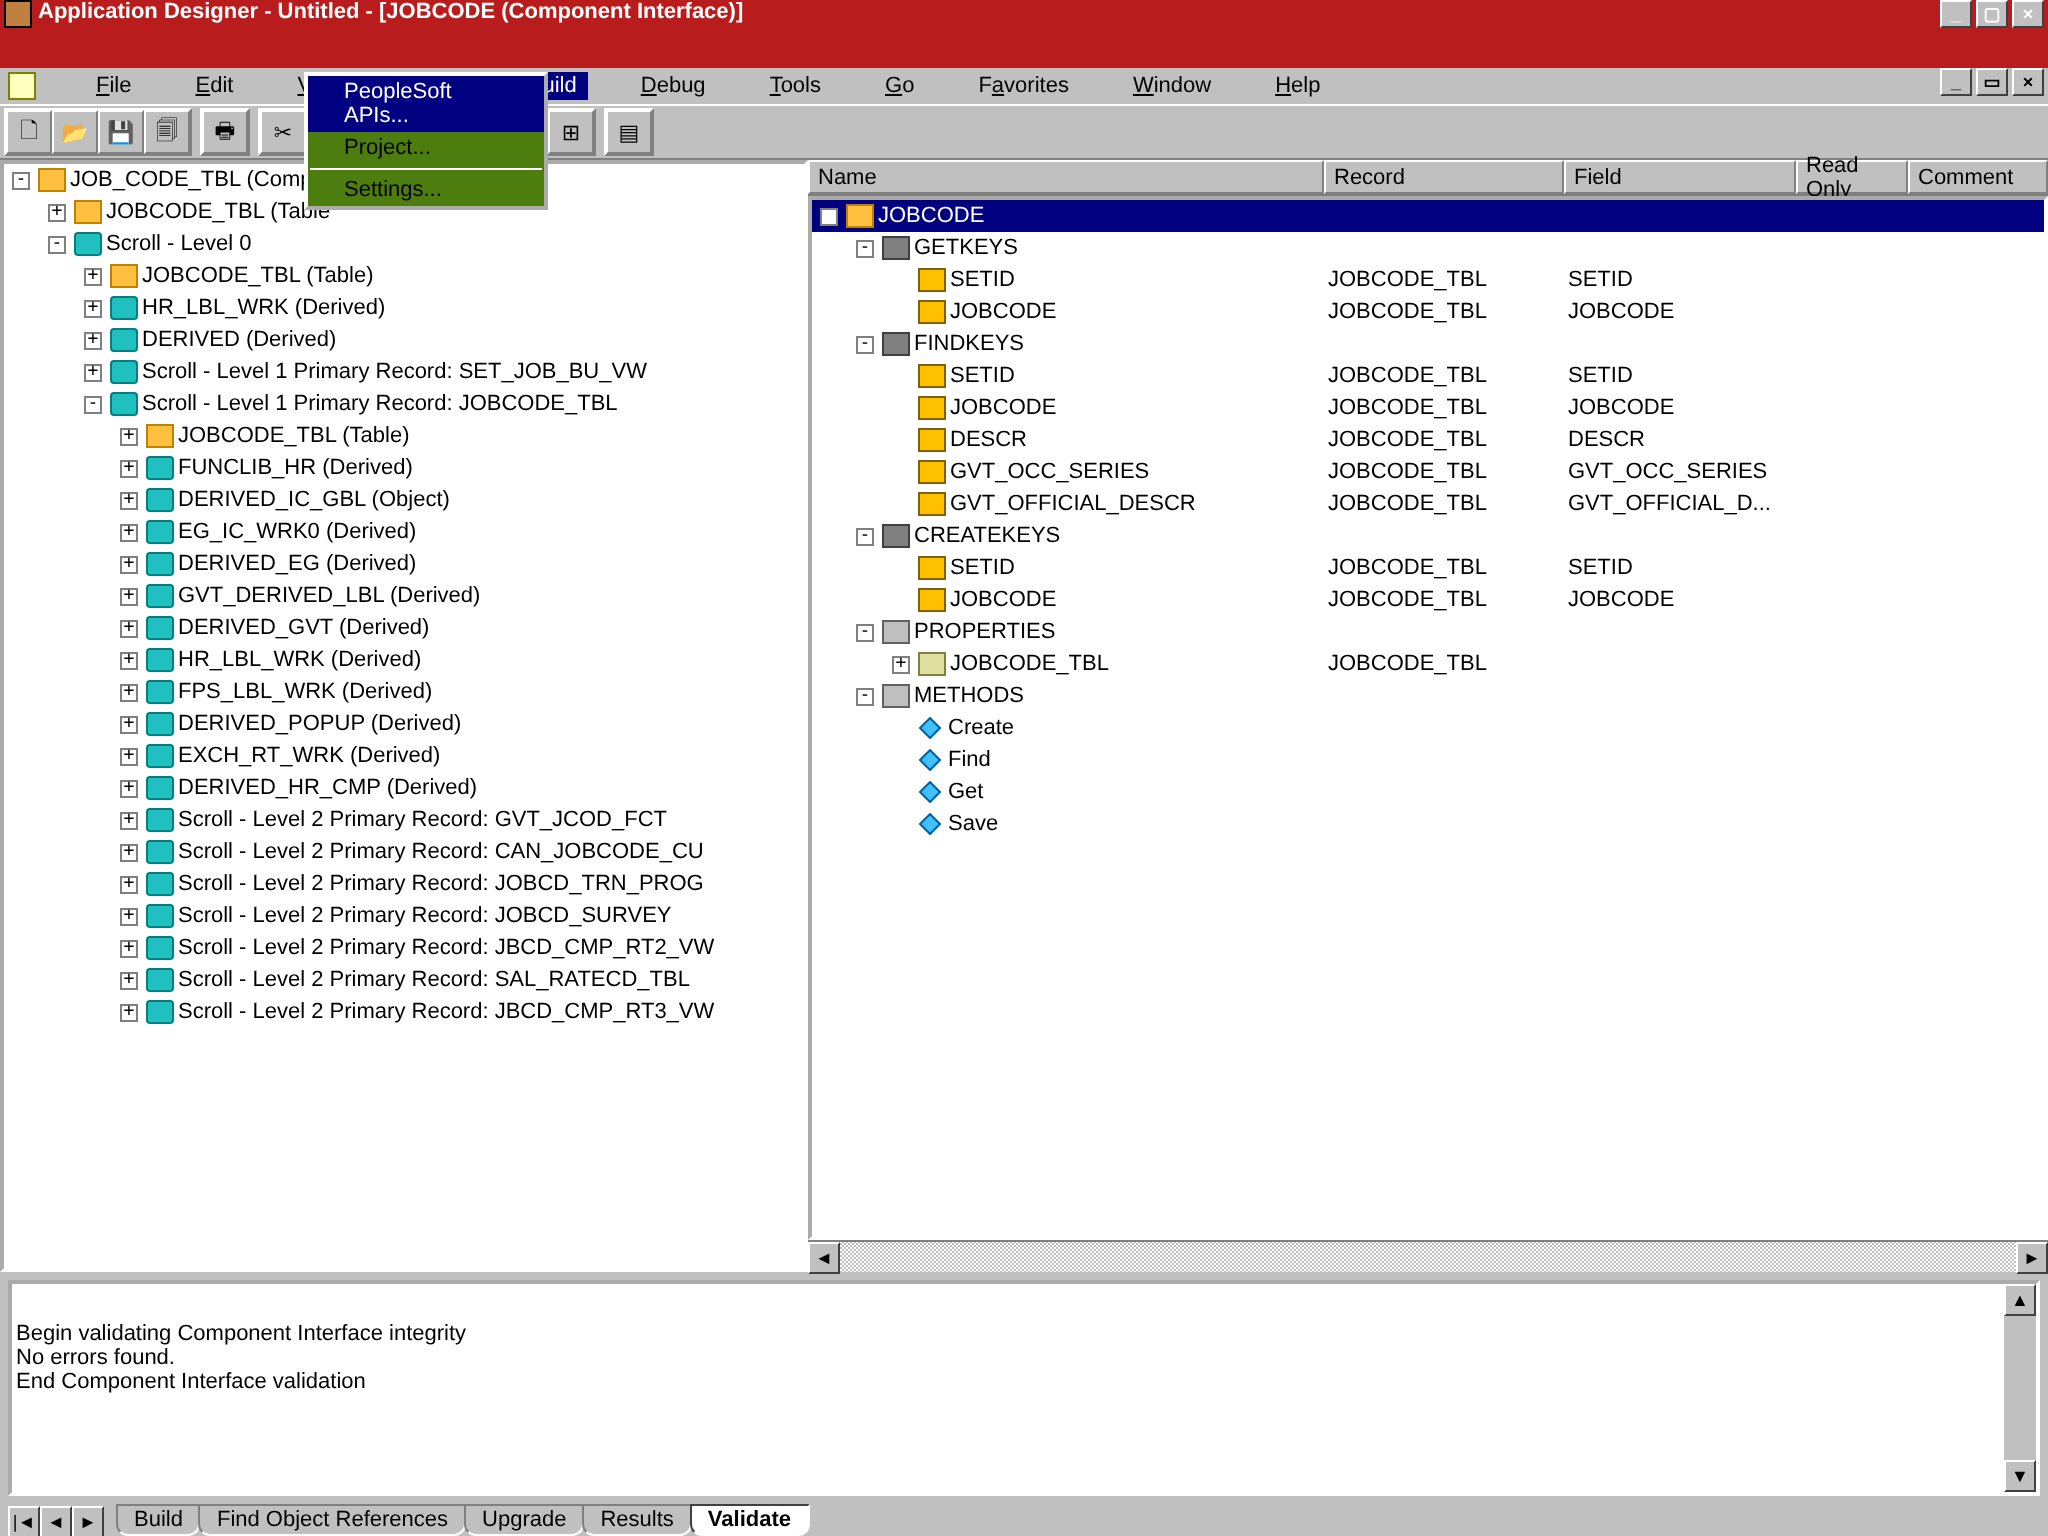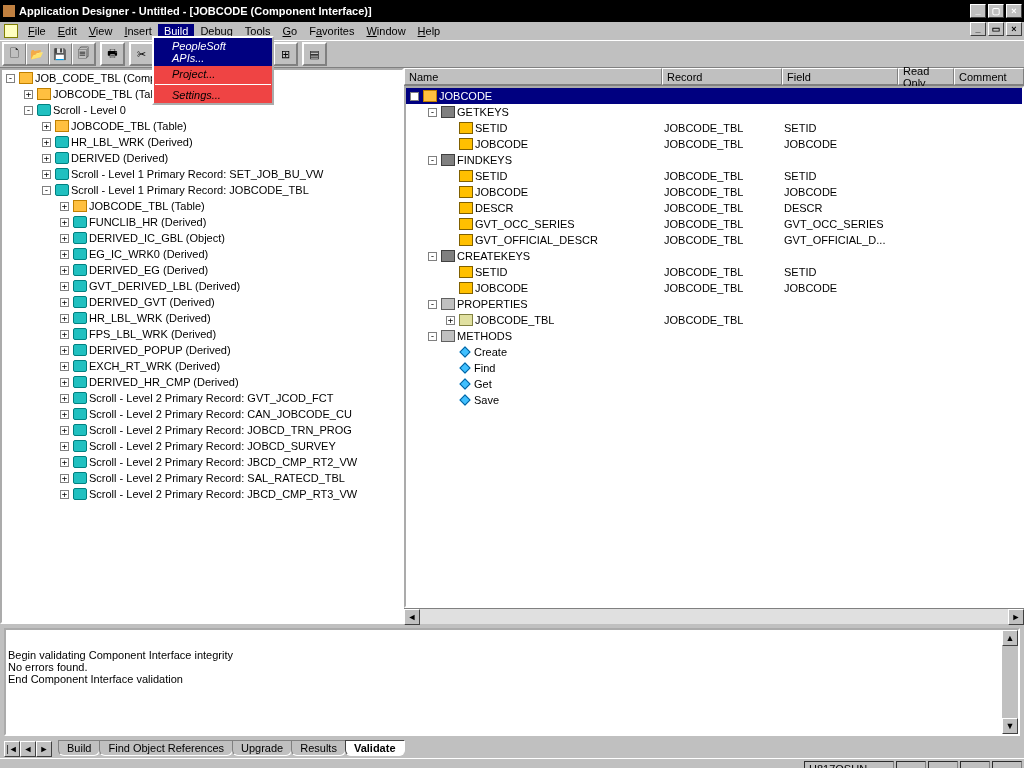--- a/index.html
+++ b/index.html
@@ -1,22 +1,22 @@
 <!DOCTYPE html>
 <html><head>
 <meta charset="utf-8">
 <style>
 * { box-sizing: border-box; margin: 0; padding: 0; font-family: Tahoma, "MS Sans Serif", sans-serif; font-size: 11px; }
 body { background: #c0c0c0; width: 1024px; height: 768px; overflow: hidden; position: relative; }
-.titlebar { height: 22px; background: #000000; color: #fff; display: flex; align-items: center; padding: 0 2px; }
+.titlebar { height: 34px; background: #b91c1c; color: #fff; display: flex; align-items: flex-start; padding: 0 2px; }
 .titlebar .icon { width: 14px; height: 14px; background: #c08040; margin-right: 3px; border: 1px solid #000; }
 .titlebar .title { flex: 1; font-weight: bold; }
 .win-controls { display: flex; }
 .win-btn { width: 16px; height: 14px; background: #c0c0c0; border: 1px solid; border-color: #fff #404040 #404040 #fff; margin-left: 2px; font-size: 9px; display:flex; align-items:center; justify-content:center; cursor:pointer; font-family: Arial; font-weight: bold;}
-.menubar { height: 18px; background: #c0c0c0; display: flex; align-items: center; padding: 0 4px; position: relative; }
+.menubar { height: 18px; background: #c0c0c0; display: flex; align-items: center; padding: 0 4px; position: relative; gap: 20px; }
 .menubar .mdi-icon { width:14px; height:14px; margin-right:4px; background:#ffffc0; border:1px solid #808000;}
 .menu-item { padding: 1px 6px; cursor: pointer; }
 .menu-item u { text-decoration: underline; }
 .menu-item.active { background:#000080; color:#fff; }
 .mdi-controls { position:absolute; right:2px; top:0; display:flex; }
 .toolbar { height: 28px; background:#c0c0c0; border-top:1px solid #fff; border-bottom:1px solid #808080; display:flex; align-items:center; padding:2px;}
 .toolbar-group { display:flex; border:1px solid; border-color:#fff #808080 #808080 #fff; margin-right:4px; }
 .tbtn { width:23px; height:22px; background:#c0c0c0; border:1px solid; border-color:#fff #808080 #808080 #fff; cursor:pointer; display:flex; align-items:center; justify-content:center; font-size:11px;}
 .main { display:flex; height: 556px; }
 .tree-pane { width: 404px; background:#fff; border:2px inset #fff; overflow:auto;}
@@ -42,21 +42,21 @@
 .output-panel{ height:108px; margin:4px; background:#fff; border:2px inset #fff; position:relative; padding:19px 2px; overflow:hidden;}
 .output-panel .vsbar{position:absolute;right:0;top:0;bottom:0;width:16px;background:#c0c0c0;}
 .output-panel .vsbar .sbtn{width:16px;height:16px;background:#c0c0c0;border:1px solid;border-color:#fff #404040 #404040 #fff;display:flex;align-items:center;justify-content:center;font-size:9px;}
 .output-tabs-row{height:18px; display:flex; align-items:center; padding:0 4px;}
 .out-nav{display:flex;margin-right:6px;}
 .out-nav .nbtn{width:16px;height:16px;background:#c0c0c0;border:1px solid;border-color:#fff #404040 #404040 #fff;cursor:pointer;font-size:9px;display:flex;align-items:center;justify-content:center;}
 .out-tab{ padding:1px 8px; background:#c0c0c0; border:1px solid;border-color:#808080 #fff #fff #808080; border-radius:0 0 6px 6px; margin-right:-1px; cursor:pointer; position:relative; top:-1px;}
 .out-tab.active{background:#fff; font-weight:bold; border-color:#404040 #fff #fff #404040;}
 .statusbar{height:20px; background:#c0c0c0; border-top:1px solid #fff; display:flex; align-items:center; padding:0 2px;}
 .status-cell{border:1px inset #808080; height:16px; padding:0 4px; display:flex; align-items:center; margin-left:2px;}
-.dropdown{ position:absolute; top:36px; left:152px; width:122px; background:#ef4444; border:2px outset #fff; z-index:100;font-style:italic;}
+.dropdown{ position:absolute; top:36px; left:152px; width:122px; background:#4d7c0f; border:2px outset #fff; z-index:100;}
 .dd-item{padding:2px 18px; cursor:pointer;}
 .dd-item.hl{background:#000080;color:#fff;}
 .dd-sep{height:1px;background:#808080;border-bottom:1px solid #fff;margin:2px 1px;}
 .right-row{display:flex;height:16px;align-items:center;}
 .right-row .c-name{width:258px;display:flex;align-items:center;}
 .right-row .c-rec{width:120px;}
 .right-row .c-field{width:112px;}
 </style>
 </head>
 <body>

